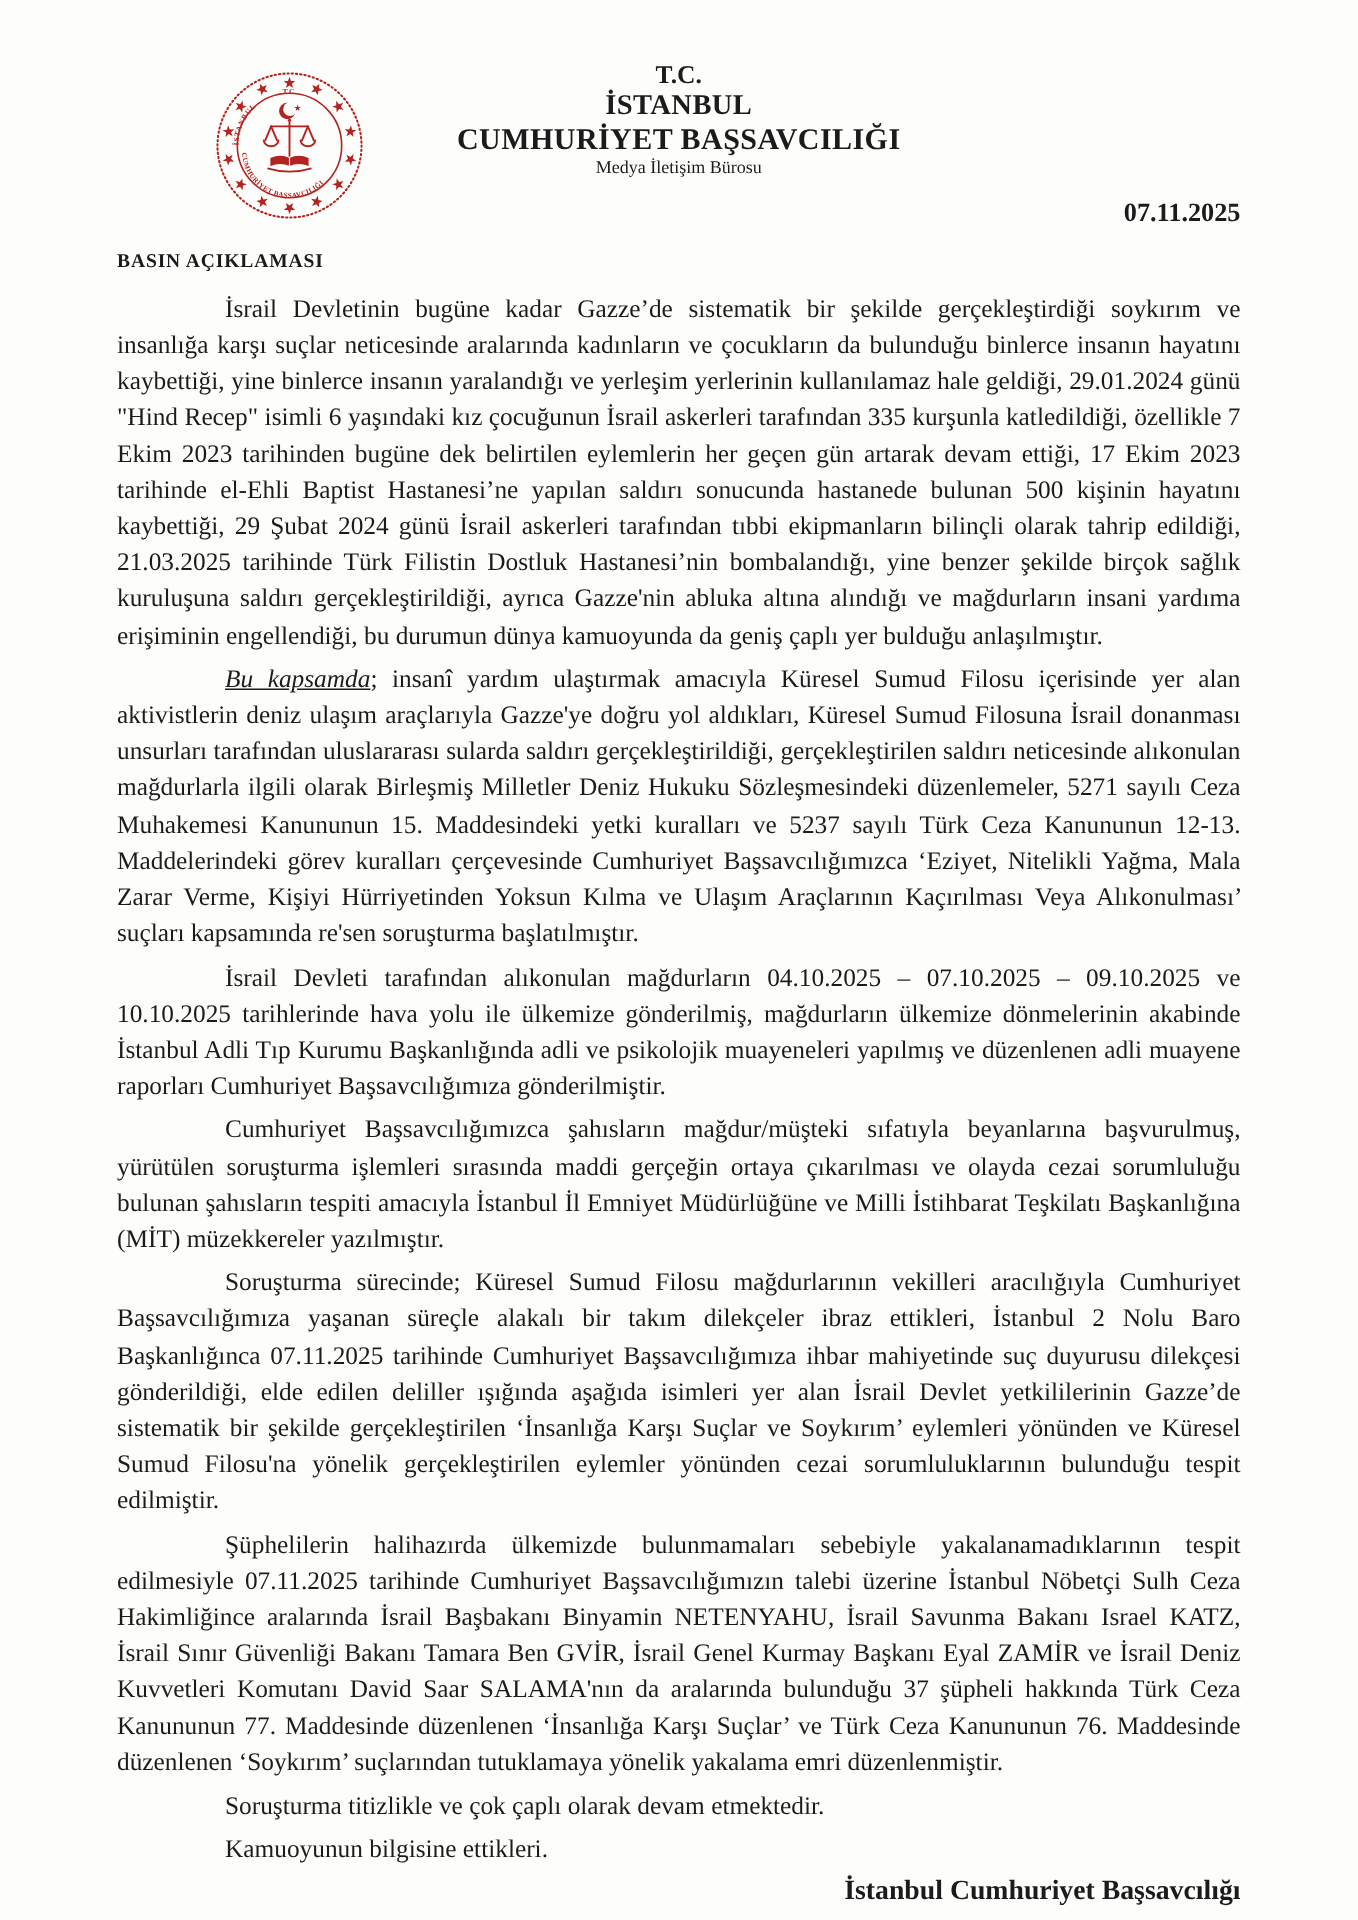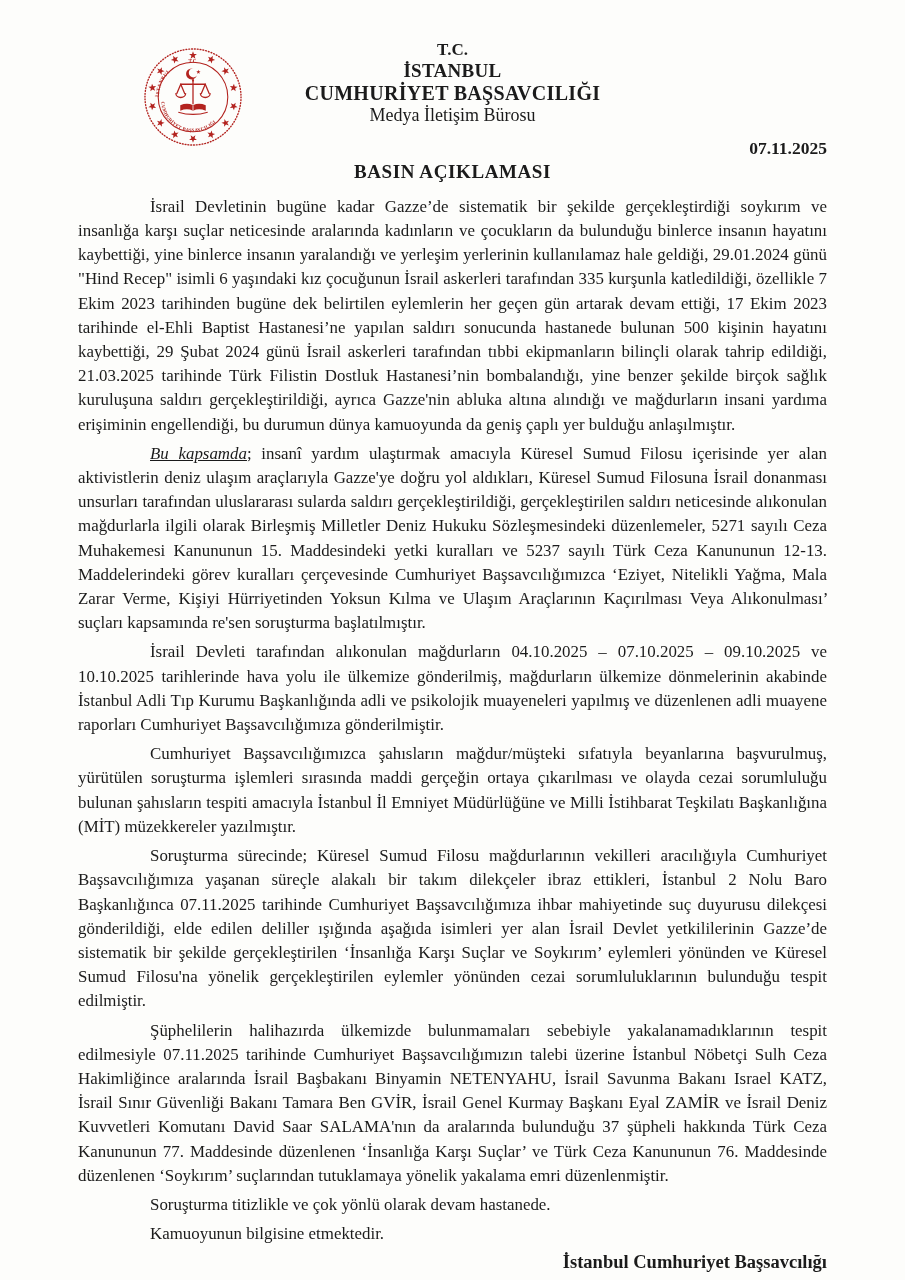--- a/index.html
+++ b/index.html
@@ -12,23 +12,23 @@
     box-sizing:border-box;
     padding:40px 78px 20px 78px;
     overflow:hidden;
   }
   .header{position:relative;}
   .emblem{position:absolute;left:62px;top:8px;width:106px;height:98px;}
   .org-block{text-align:center;line-height:1.16;}
   .org-line1{font-weight:bold;font-size:17px;}
   .org-line2{font-weight:bold;font-size:19px;letter-spacing:.3px;}
   .org-line3{font-weight:bold;font-size:20px;letter-spacing:.3px;}
-  .org-line4{font-size:18px;}
+  .org-line4{font-size:12px;}
   .date-line{text-align:right;font-weight:bold;font-size:17.5px;margin-top:12px;}
-  .doc-title{text-align:center;font-weight:bold;font-size:19px;letter-spacing:.6px;margin:2px 0 12px 0;}
+  .doc-title{font-weight:bold;font-size:13px;letter-spacing:.6px;margin:14px 0 12px 0;}
   .body-text p{
     font-size:16.9px;
     line-height:24.2px;
     text-align:justify;
     text-indent:72px;
     margin:0 0 5px 0;
   }
   .body-text .b{font-weight:normal;}
   .body-text .i{font-style:italic;text-decoration:underline;}
   .signature{
@@ -122,19 +122,19 @@
 
   <div class="doc-title">BASIN AÇIKLAMASI</div>
 
   <div class="body-text">
       <p><span>İsrail Devletinin bugüne kadar </span><span class="b">Gazze</span><span>’de sistematik bir şekilde gerçekleştirdiği soykırım ve insanlığa karşı suçlar neticesinde aralarında kadınların ve çocukların da bulunduğu binlerce insanın hayatını kaybettiği, yine binlerce insanın yaralandığı ve yerleşim yerlerinin kullanılamaz hale geldiği, 29.01.2024 günü "</span><span class="b">Hind Recep</span><span>" isimli </span><span class="b">6 yaşındaki kız çocuğunun</span><span> İsrail askerleri tarafından </span><span class="b">335 kurşunla katledildiği</span><span>, özellikle </span><span class="b">7 Ekim 2023</span><span> tarihinden bugüne dek belirtilen eylemlerin her geçen gün artarak devam ettiği, </span><span class="b">17 Ekim 2023</span><span> tarihinde </span><span class="b">el-Ehli Baptist Hastanesi</span><span>’ne yapılan saldırı sonucunda hastanede bulunan </span><span class="b">500 kişinin</span><span> hayatını kaybettiği, 29 Şubat 2024 günü İsrail askerleri tarafından tıbbi ekipmanların bilinçli olarak tahrip edildiği, </span><span class="b">21.03.2025</span><span> tarihinde </span><span class="b">Türk Filistin Dostluk Hastanesi</span><span>’nin bombalandığı, yine benzer şekilde birçok sağlık kuruluşuna saldırı gerçekleştirildiği, ayrıca Gazze'nin abluka altına alındığı ve mağdurların insani yardıma erişiminin engellendiği, bu durumun dünya kamuoyunda da geniş çaplı yer bulduğu anlaşılmıştır.</span></p>
       <p><span class="i">Bu kapsamda</span><span>; insanî yardım ulaştırmak amacıyla </span><span class="b">Küresel Sumud Filosu</span><span> içerisinde yer alan aktivistlerin deniz ulaşım araçlarıyla </span><span class="b">Gazze</span><span>'ye doğru yol aldıkları, Küresel Sumud Filosuna </span><span class="b">İsrail donanması</span><span> unsurları tarafından uluslararası sularda saldırı gerçekleştirildiği, gerçekleştirilen saldırı neticesinde alıkonulan mağdurlarla ilgili olarak </span><span class="b">Birleşmiş Milletler Deniz Hukuku Sözleşmesi</span><span>ndeki düzenlemeler, 5271 sayılı Ceza Muhakemesi Kanununun 15. Maddesindeki yetki kuralları ve 5237 sayılı Türk Ceza Kanununun 12-13. Maddelerindeki görev kuralları çerçevesinde Cumhuriyet Başsavcılığımızca </span><span class="b">‘Eziyet, Nitelikli Yağma, Mala Zarar Verme, Kişiyi Hürriyetinden Yoksun Kılma</span><span> ve </span><span class="b">Ulaşım Araçlarının Kaçırılması Veya Alıkonulması’</span><span> suçları kapsamında re'sen soruşturma başlatılmıştır.</span></p>
       <p><span class="b">İsrail Devleti</span><span> tarafından alıkonulan mağdurların </span><span class="b">04.10.2025 – 07.10.2025 – 09.10.2025</span><span> ve </span><span class="b">10.10.2025</span><span> tarihlerinde hava yolu ile ülkemize gönderilmiş, mağdurların ülkemize dönmelerinin akabinde </span><span class="b">İstanbul Adli Tıp Kurumu Başkanlığı</span><span>nda adli ve psikolojik muayeneleri yapılmış ve düzenlenen adli muayene raporları Cumhuriyet Başsavcılığımıza gönderilmiştir.</span></p>
       <p><span>Cumhuriyet Başsavcılığımızca şahısların </span><span class="b">mağdur/müşteki sıfatıyla</span><span> beyanlarına başvurulmuş, yürütülen soruşturma işlemleri sırasında maddi gerçeğin ortaya çıkarılması ve olayda cezai sorumluluğu bulunan şahısların tespiti amacıyla İstanbul İl Emniyet Müdürlüğüne ve Milli İstihbarat Teşkilatı Başkanlığına (</span><span class="b">MİT</span><span>) müzekkereler yazılmıştır.</span></p>
       <p><span>Soruşturma sürecinde; </span><span class="b">Küresel Sumud Filosu</span><span> mağdurlarının vekilleri aracılığıyla Cumhuriyet Başsavcılığımıza yaşanan süreçle alakalı bir takım dilekçeler ibraz ettikleri, </span><span class="b">İstanbul 2 Nolu Baro Başkanlığı</span><span>nca </span><span class="b">07.11.2025</span><span> tarihinde Cumhuriyet Başsavcılığımıza ihbar mahiyetinde suç duyurusu dilekçesi gönderildiği, elde edilen deliller ışığında aşağıda isimleri yer alan İsrail Devlet yetkililerinin </span><span class="b">Gazze</span><span>’de sistematik bir şekilde gerçekleştirilen </span><span class="b">‘İnsanlığa Karşı Suçlar</span><span> ve </span><span class="b">Soykırım’</span><span> eylemleri yönünden ve Küresel Sumud Filosu'na yönelik gerçekleştirilen eylemler yönünden cezai sorumluluklarının bulunduğu tespit edilmiştir.</span></p>
       <p><span>Şüphelilerin halihazırda ülkemizde bulunmamaları sebebiyle yakalanamadıklarının tespit edilmesiyle 07.11.2025 tarihinde Cumhuriyet Başsavcılığımızın talebi üzerine İstanbul Nöbetçi Sulh Ceza Hakimliğince aralarında İsrail Başbakanı </span><span class="b">Binyamin NETENYAHU</span><span>, İsrail Savunma Bakanı </span><span class="b">Israel KATZ</span><span>, İsrail Sınır Güvenliği Bakanı </span><span class="b">Tamara Ben GVİR</span><span>, İsrail Genel Kurmay Başkanı </span><span class="b">Eyal ZAMİR</span><span> ve İsrail Deniz Kuvvetleri Komutanı </span><span class="b">David Saar SALAMA</span><span>'nın da aralarında bulunduğu </span><span class="b">37 şüpheli</span><span> hakkında Türk Ceza Kanununun 77. Maddesinde düzenlenen </span><span class="b">‘İnsanlığa Karşı Suçlar’</span><span> ve Türk Ceza Kanununun 76. Maddesinde düzenlenen </span><span class="b">‘Soykırım’</span><span> suçlarından </span><span class="b">tutuklamaya yönelik yakalama emri</span><span> düzenlenmiştir.</span></p>
-      <p><span>Soruşturma titizlikle ve çok yönlü olarak devam hastanede.</span></p>
-      <p><span>Kamuoyunun bilgisine etmektedir.</span></p>
+      <p><span>Soruşturma titizlikle ve çok çaplı olarak devam etmektedir.</span></p>
+      <p><span>Kamuoyunun bilgisine ettikleri.</span></p>
     </div>
 
   <div class="signature">İstanbul Cumhuriyet Başsavcılığı</div>
 
 </div>
 
 </body></html>

